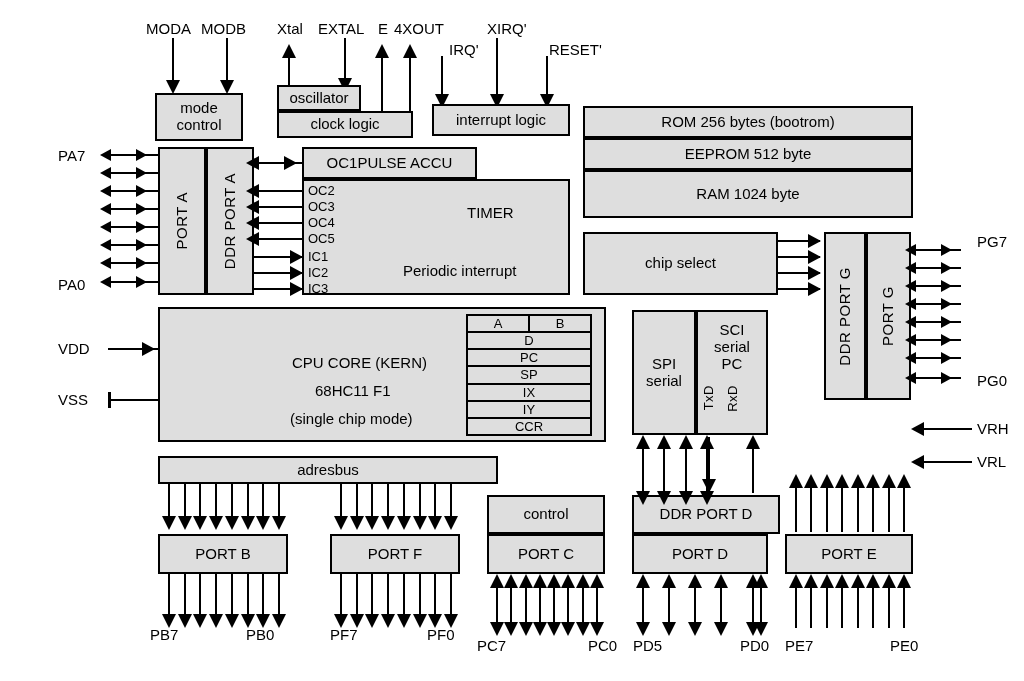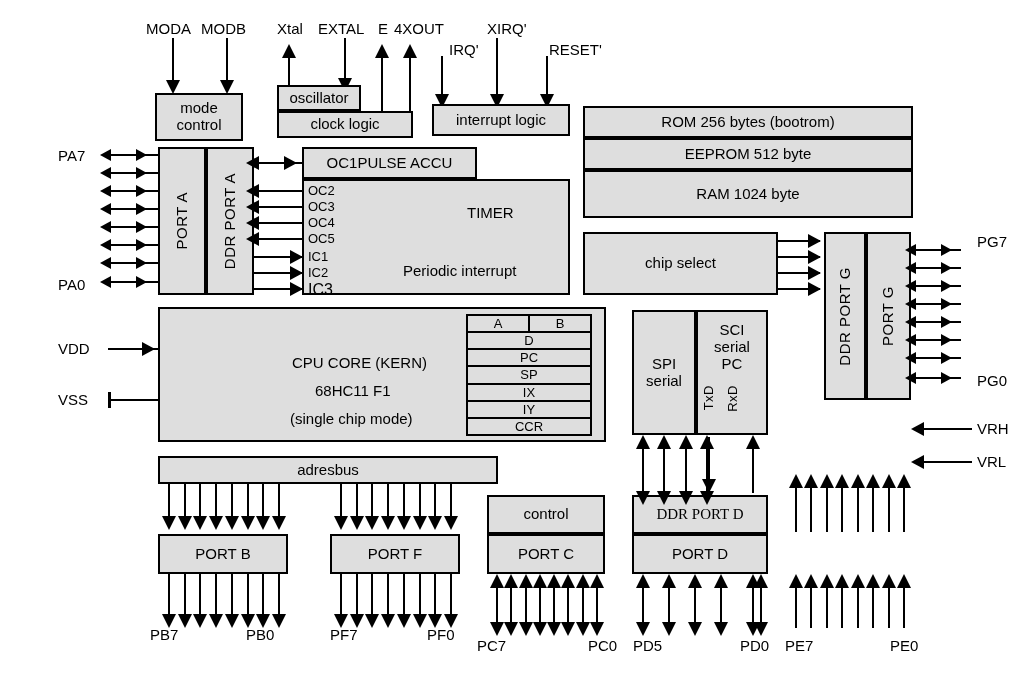--- a/index.html
+++ b/index.html
@@ -152,21 +152,21 @@
   <div class="box" style="left:302px;top:179px;width:268px;height:116px;"></div>
   <div class="lbl" style="left:467px;top:205px;font-size:15px;">TIMER</div>
   <div class="lbl" style="left:403px;top:263px;font-size:15px;">Periodic interrupt</div>
 
   <div class="lbl" style="left:308px;top:184px;font-size:13px;">OC2</div>
   <div class="lbl" style="left:308px;top:200px;font-size:13px;">OC3</div>
   <div class="lbl" style="left:308px;top:216px;font-size:13px;">OC4</div>
   <div class="lbl" style="left:308px;top:232px;font-size:13px;">OC5</div>
   <div class="lbl" style="left:308px;top:250px;font-size:13px;">IC1</div>
   <div class="lbl" style="left:308px;top:266px;font-size:13px;">IC2</div>
-  <div class="lbl" style="left:308px;top:282px;font-size:16px;">IC3</div>
+  <div class="lbl" style="left:308px;top:282px;font-size:13px;">IC3</div>
 
   <div class="h" style="left:254px;top:162px;width:48px;"></div>
   <div class="ar ar-l big" style="left:246px;top:156px;"></div>
   <div class="ar ar-r big" style="left:284px;top:156px;"></div>
 
   <div class="h" style="left:254px;top:190px;width:48px;"></div>
   <div class="ar ar-l big" style="left:246px;top:184px;"></div>
   <div class="h" style="left:254px;top:206px;width:48px;"></div>
   <div class="ar ar-l big" style="left:246px;top:200px;"></div>
   <div class="h" style="left:254px;top:222px;width:48px;"></div>
@@ -277,25 +277,26 @@
   <div class="ar ar-l big" style="left:911px;top:422px;"></div>
   <div class="lbl" style="left:977px;top:454px;">VRL</div>
   <div class="h" style="left:924px;top:461px;width:48px;"></div>
   <div class="ar ar-l big" style="left:911px;top:455px;"></div>
 
   <div class="box" style="left:158px;top:456px;width:340px;height:28px;">adresbus</div>
 
   <div class="box" style="left:487px;top:495px;width:118px;height:39px;">control</div>
   <div class="box" style="left:487px;top:534px;width:118px;height:40px;">PORT C</div>
 
-  <div class="box" style="left:632px;top:495px;width:136px;height:39px;font-family:Liberation Serif, serif;">DDR PORT D</div>
+  <div class="box" style="left:632px;top:495px;width:148px;height:39px;">DDR PORT D</div>
   <div class="box" style="left:632px;top:534px;width:136px;height:40px;">PORT D</div>
 
   <div class="box" style="left:158px;top:534px;width:130px;height:40px;">PORT B</div>
   <div class="box" style="left:330px;top:534px;width:130px;height:40px;">PORT F</div>
+  <div class="box" style="left:785px;top:534px;width:128px;height:40px;">PORT E</div>
 
   <div class="lbl" style="left:150px;top:627px;">PB7</div>
   <div class="lbl" style="left:246px;top:627px;">PB0</div>
   <div class="lbl" style="left:330px;top:627px;">PF7</div>
   <div class="lbl" style="left:427px;top:627px;">PF0</div>
   <div class="lbl" style="left:477px;top:638px;">PC7</div>
   <div class="lbl" style="left:588px;top:638px;">PC0</div>
   <div class="lbl" style="left:633px;top:638px;">PD5</div>
   <div class="lbl" style="left:740px;top:638px;">PD0</div>
   <div class="lbl" style="left:785px;top:638px;">PE7</div>

